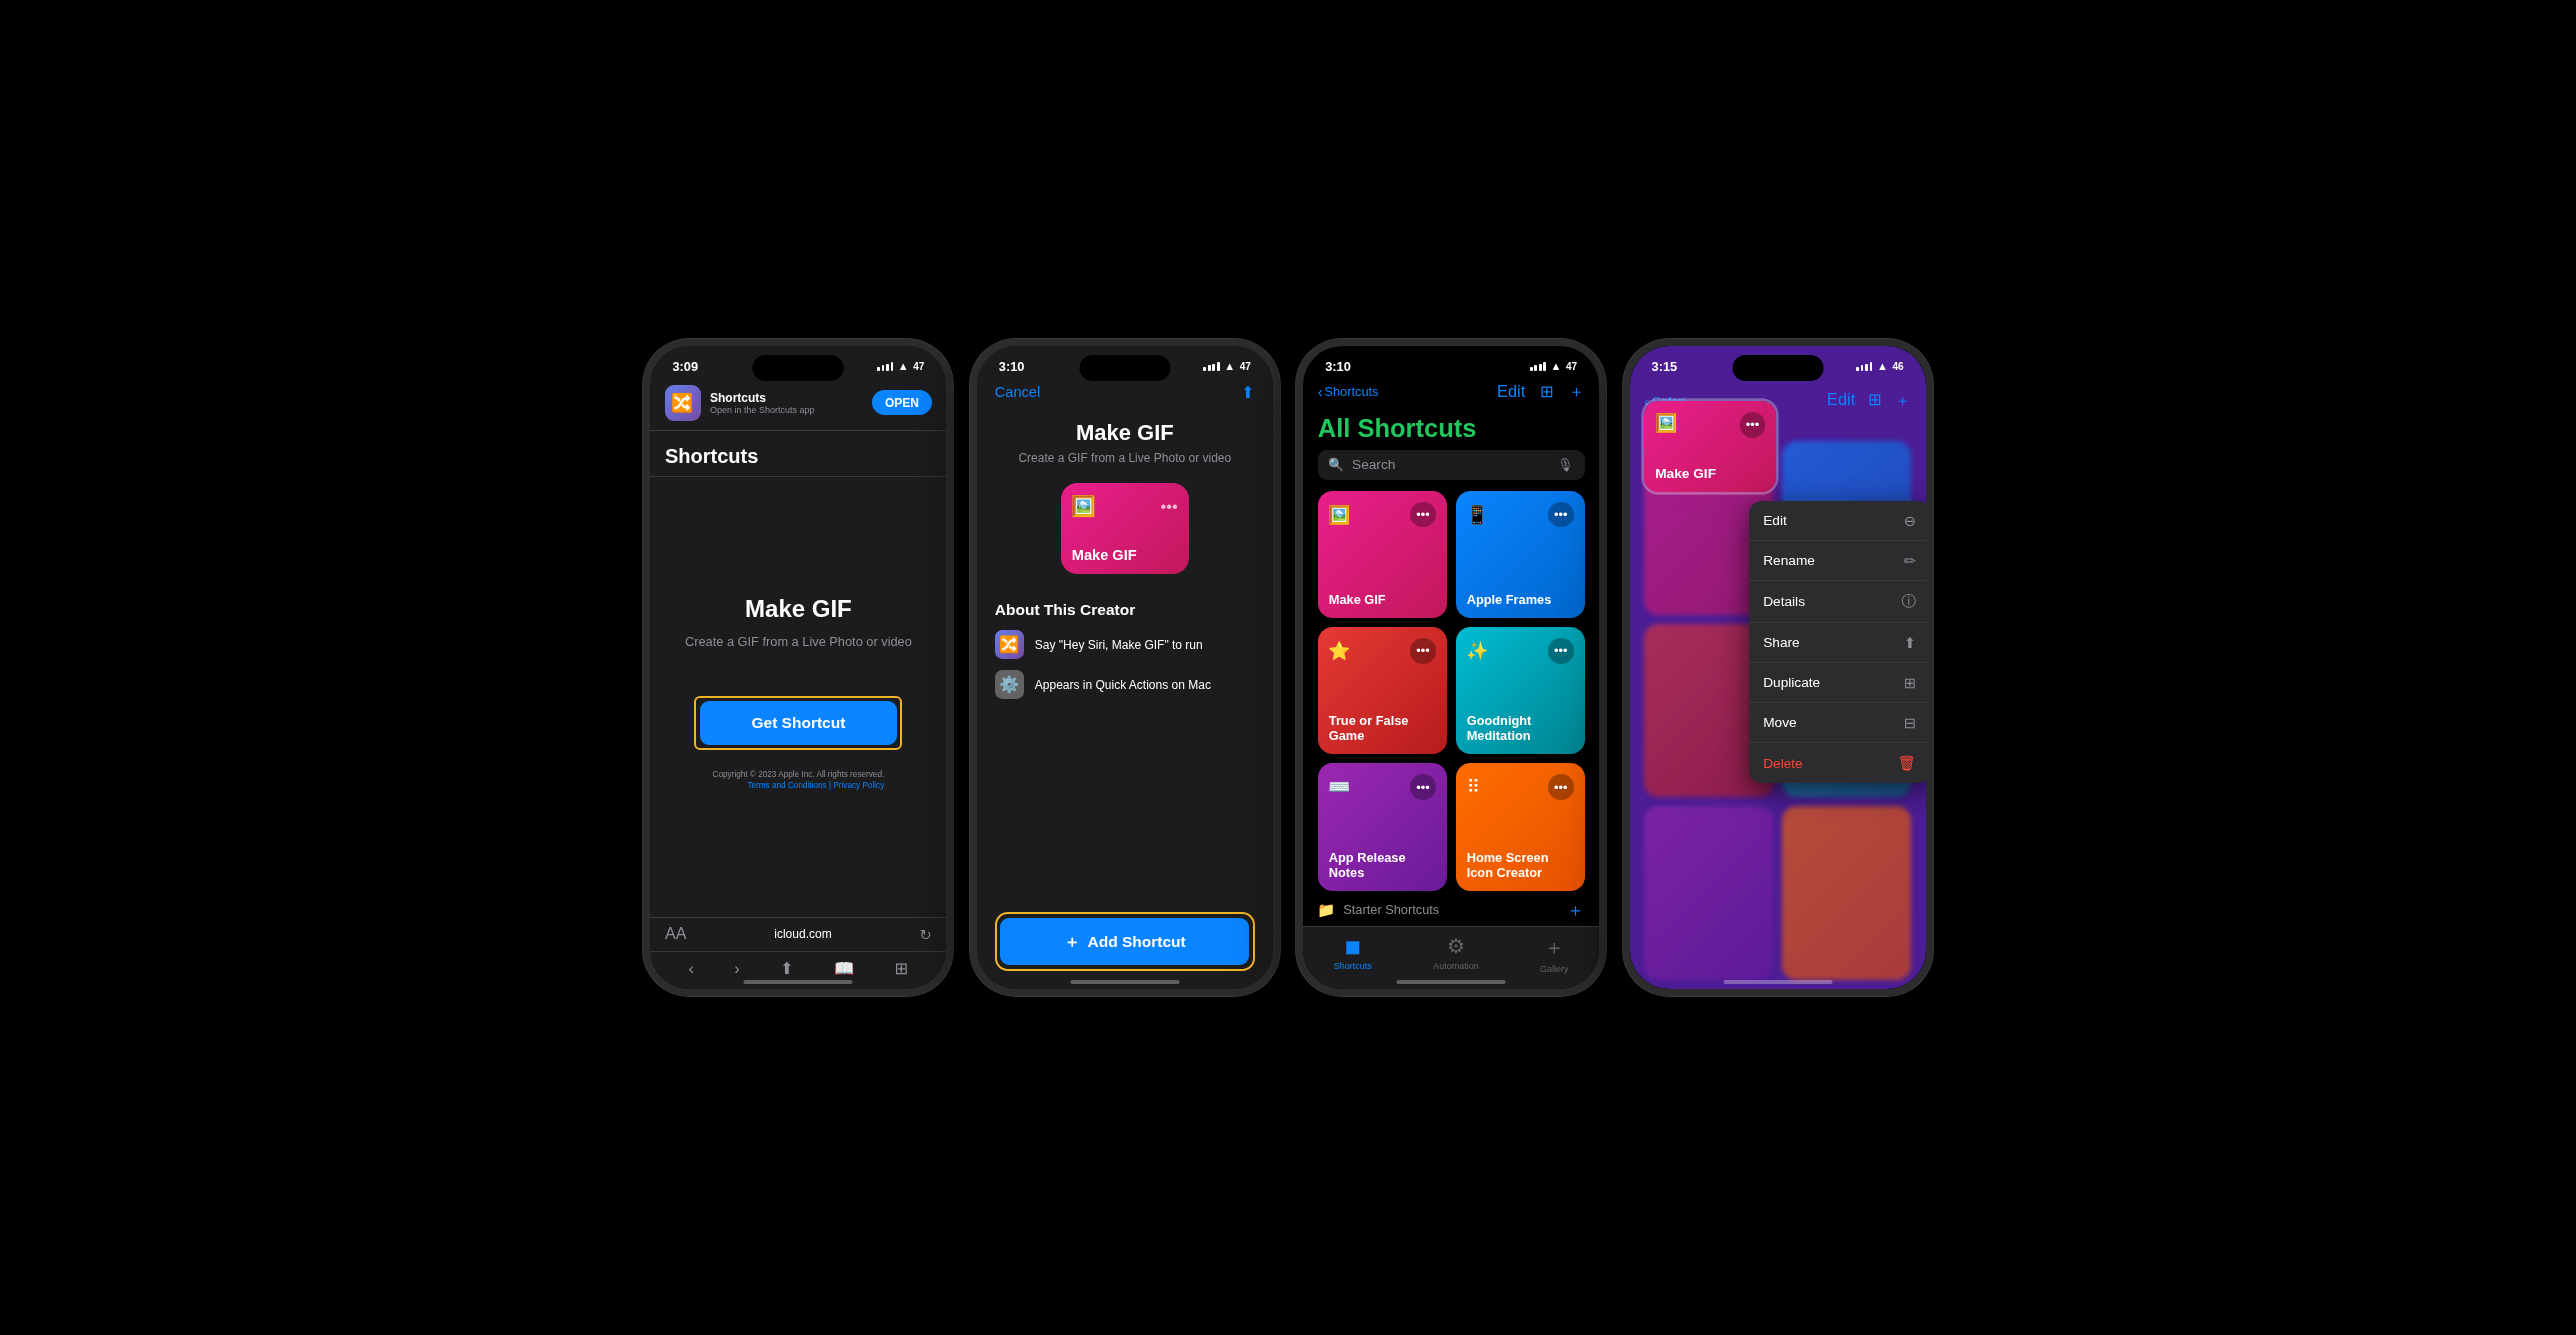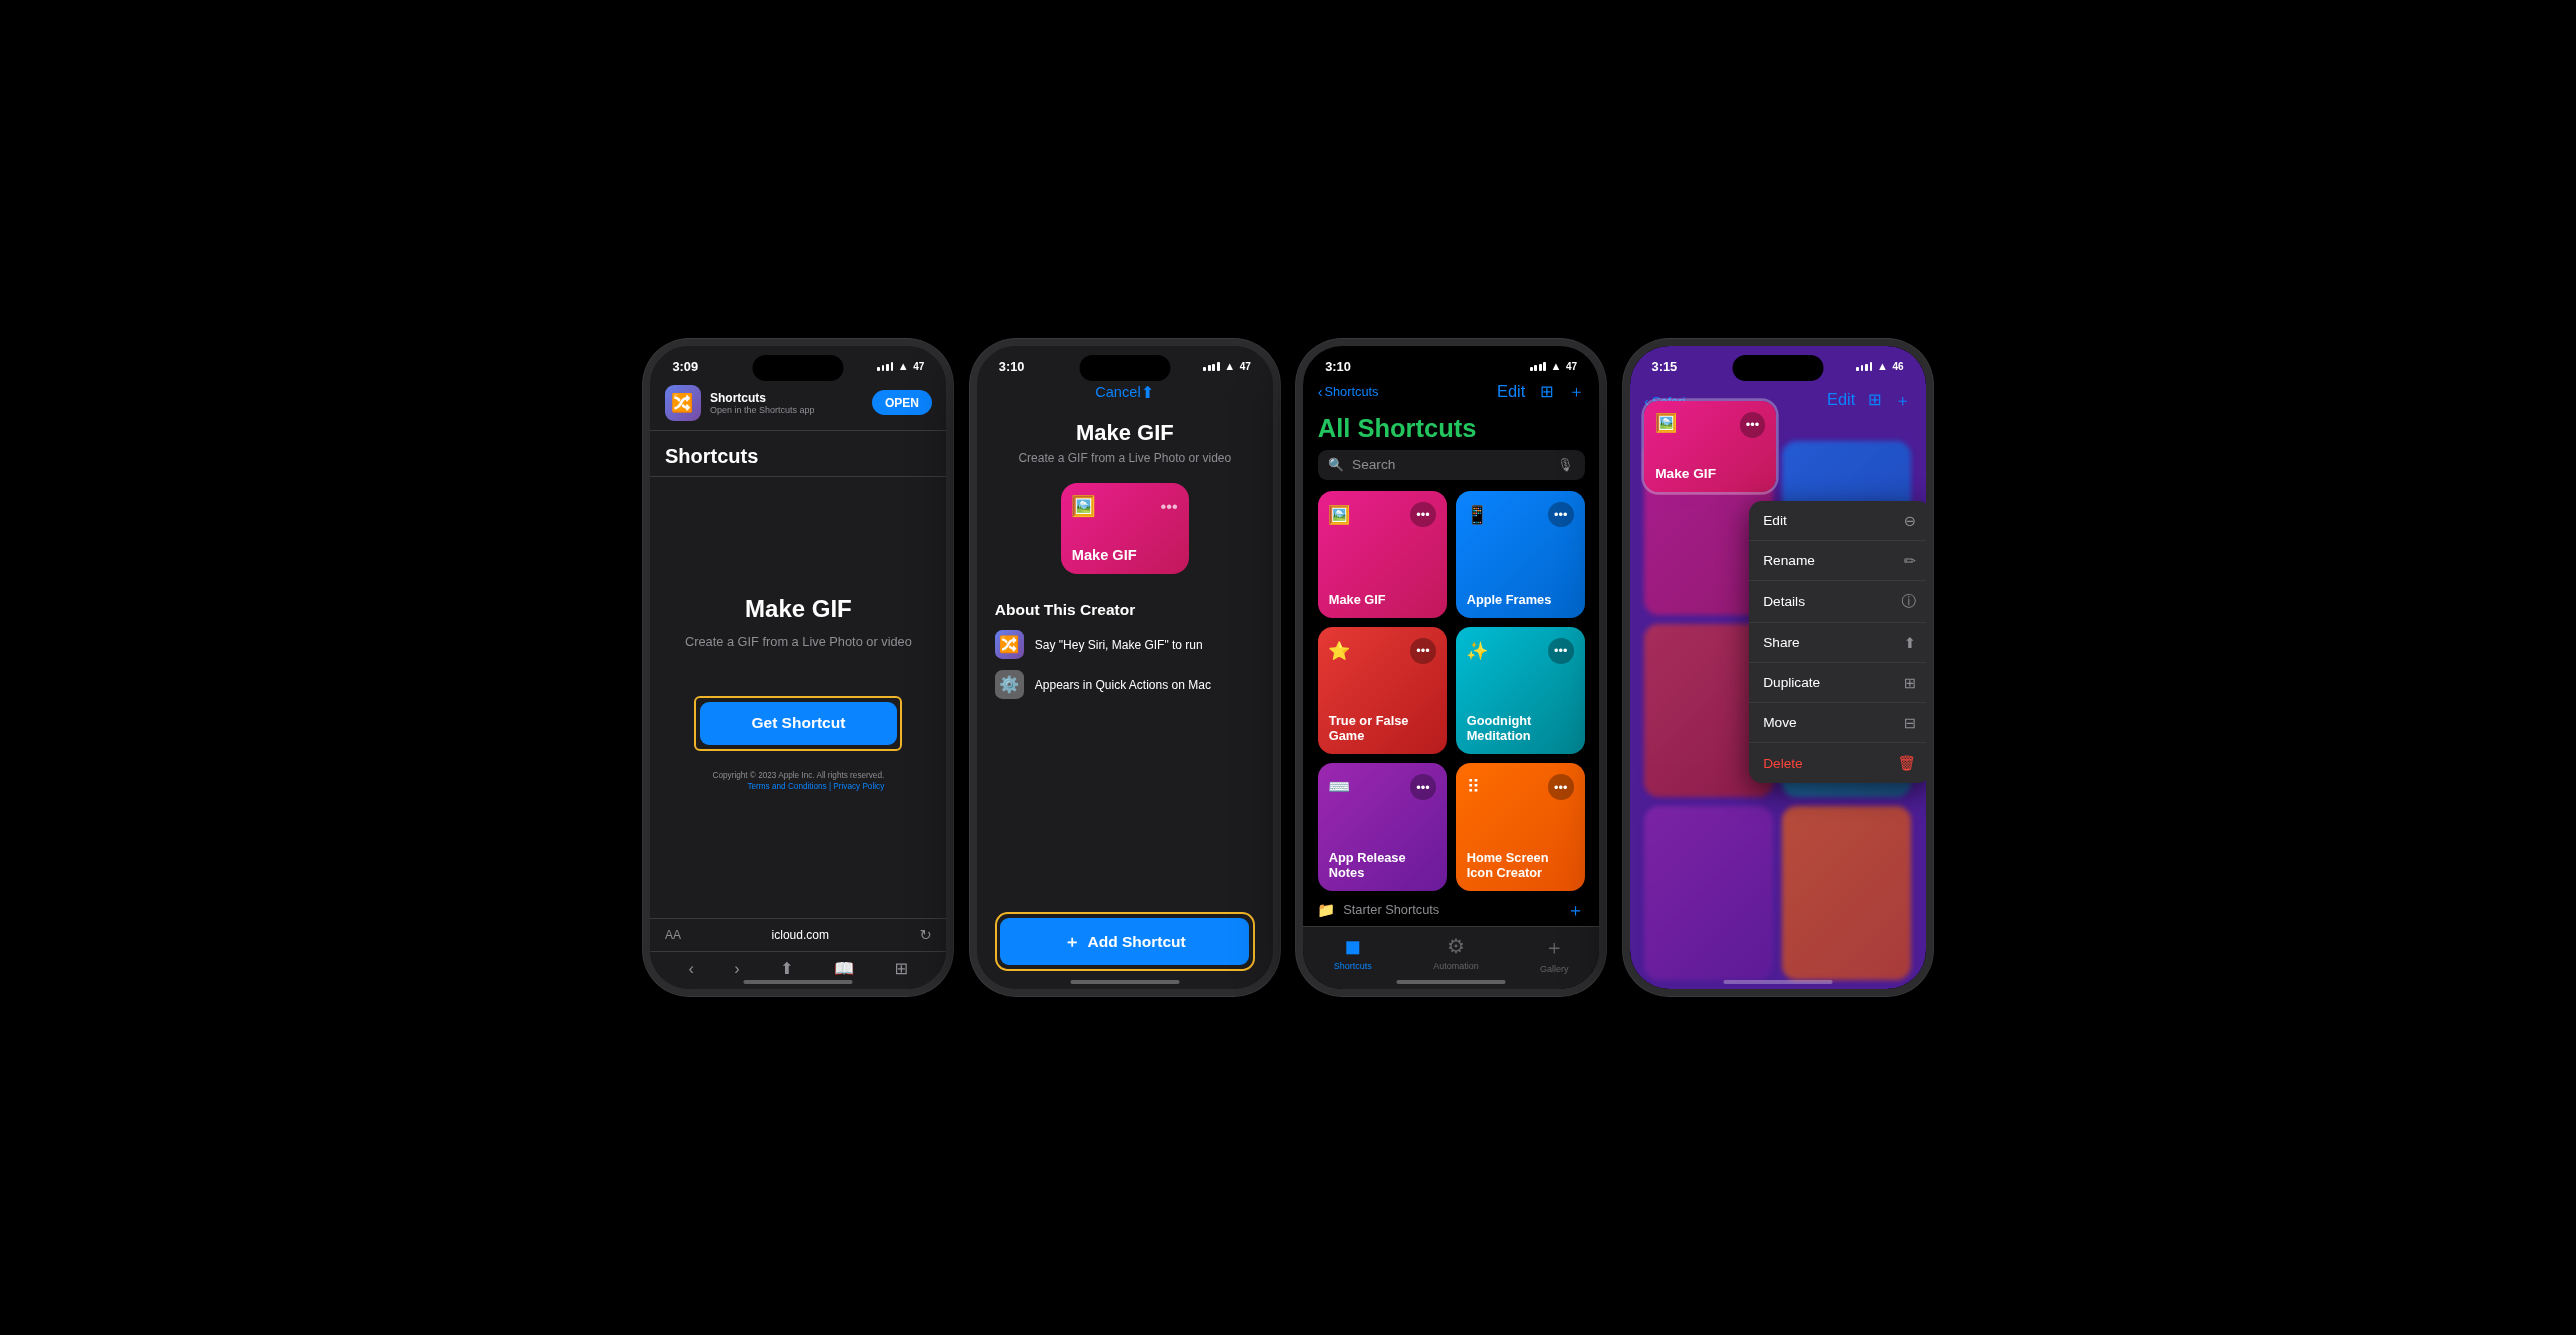--- a/index.html
+++ b/index.html
@@ -140,21 +140,21 @@
     .p1-copyright { font-size: 8.2px; color: #8e8e93; }
     .p1-links { font-size: 8.2px; color: #0a84ff; margin-top: 1.8px; }
     .p1-address-bar {
       display: flex;
       align-items: center;
       justify-content: space-between;
       padding: 7.3px 14.6px;
       border-top: 0.5px solid #3a3a3c;
       background: #1c1c1e;
     }
-    .p1-address-left { font-size: 12px; color: #8e8e93; }
+    .p1-address-left { font-size: 16px; color: #8e8e93; }
     .p1-address-center { font-size: 12px; color: #fff; }
     .p1-address-right { font-size: 14.6px; color: #8e8e93; }
     .p1-nav-bar {
       display: flex;
       justify-content: space-around;
       align-items: center;
       padding: 7.3px 18px 11px;
       border-top: 0.5px solid #3a3a3c;
       background: #1c1c1e;
     }
@@ -162,21 +162,21 @@
 
     
     .phone2-bg {
       background: #1c1c1e;
       height: 100%;
       display: flex;
       flex-direction: column;
     }
     .p2-nav {
       display: flex;
-      justify-content: center;
+      justify-content: space-between;
       align-items: center;
       padding: 5.5px 18px 9px;
     }
     .p2-cancel { font-size: 14.6px; color: #0a84ff; cursor: pointer; }
     .p2-share { font-size: 16.4px; color: #0a84ff; cursor: pointer; }
     .p2-content {
       flex: 1;
       display: flex;
       flex-direction: column;
       align-items: center;

